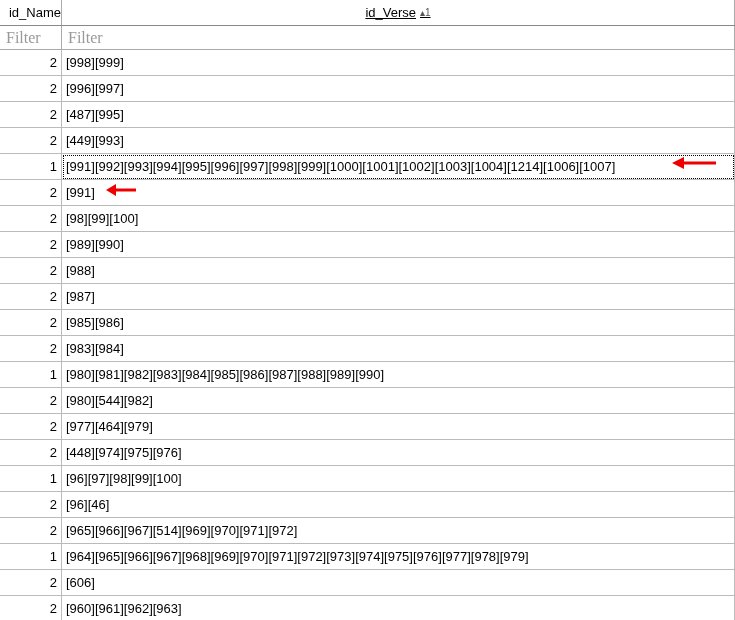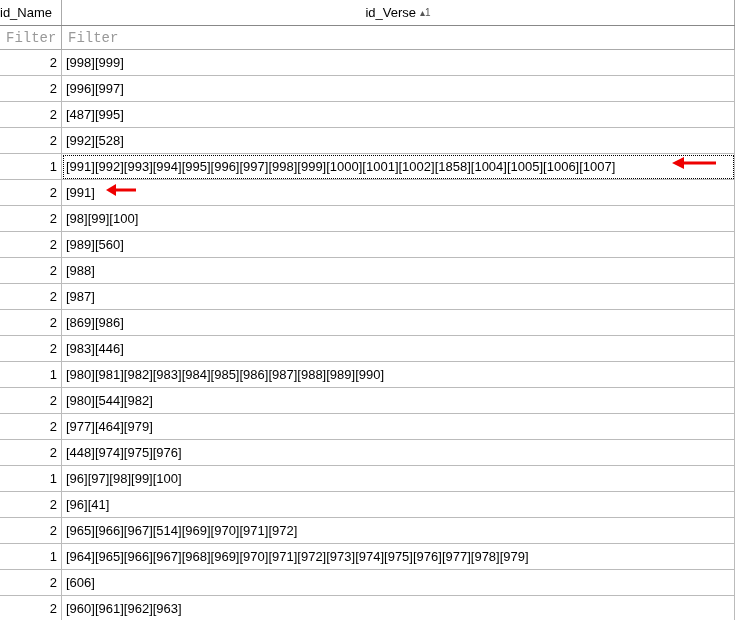--- a/index.html
+++ b/index.html
@@ -14,55 +14,55 @@
     width: 735px;
   }
   .header-row {
     display: flex;
     border-bottom: 1px solid #888;
     height: 26px;
   }
   .header-cell {
     display: flex;
     align-items: center;
-    justify-content: flex-start;
+    justify-content: flex-end;
     border-right: 1px solid #aaa;
     font-size: 13px;
     color: #000;
     background: #fff;
     position: relative;
     user-select: none;
   }
   .col-name { width: 62px; flex-shrink: 0; }
   .col-verse { flex: 1; }
-  .header-cell.col-verse { justify-content: center; }
+  .header-cell.col-verse { justify-content: center; text-decoration: underline; }
   .sort-ind {
     font-size: 10px;
     color: #555;
     margin-left: 4px;
   }
   .filter-row {
     display: flex;
     border-bottom: 1px solid #aaa;
     height: 24px;
   }
   .filter-cell {
     border-right: 1px solid #aaa;
     padding: 0 4px;
     display: flex;
     align-items: center;
   }
   .filter-input {
     width: 100%;
     border: none;
     outline: none;
-    font-size: 14px;
+    font-size: 16px;
     color: #3b82f6;
     background: transparent;
-    font-family: Liberation Mono, monospace;
+    font-family: Liberation Serif, serif;
   }
   .filter-input::placeholder { color: #999; }
   .data-row {
     display: flex;
     height: 26px;
     position: relative;
   }
   .data-cell {
     border-right: 1px solid #bbb;
     border-bottom: 1px solid #bbb;
@@ -124,53 +124,53 @@
       <div class="data-row">
         <div class="data-cell col-name">2</div>
         <div class="data-cell col-verse">[996][997]</div>
       </div>
       <div class="data-row">
         <div class="data-cell col-name">2</div>
         <div class="data-cell col-verse">[487][995]</div>
       </div>
       <div class="data-row">
         <div class="data-cell col-name">2</div>
-        <div class="data-cell col-verse">[992][528]</div>
+        <div class="data-cell col-verse">[449][993]</div>
       </div>
       <div class="data-row selected">
         <div class="data-cell col-name">1</div>
-        <div class="data-cell col-verse">[991][992][993][994][995][996][997][998][999][1000][1001][1002][1858][1004][1005][1006][1007]</div>
+        <div class="data-cell col-verse">[991][992][993][994][995][996][997][998][999][1000][1001][1002][1003][1004][1214][1006][1007]</div>
       </div>
       <div class="data-row">
         <div class="data-cell col-name">2</div>
         <div class="data-cell col-verse">[991]</div>
       </div>
       <div class="data-row">
         <div class="data-cell col-name">2</div>
         <div class="data-cell col-verse">[98][99][100]</div>
       </div>
       <div class="data-row">
         <div class="data-cell col-name">2</div>
-        <div class="data-cell col-verse">[989][560]</div>
+        <div class="data-cell col-verse">[989][990]</div>
       </div>
       <div class="data-row">
         <div class="data-cell col-name">2</div>
         <div class="data-cell col-verse">[988]</div>
       </div>
       <div class="data-row">
         <div class="data-cell col-name">2</div>
         <div class="data-cell col-verse">[987]</div>
       </div>
       <div class="data-row">
         <div class="data-cell col-name">2</div>
-        <div class="data-cell col-verse">[869][986]</div>
-      </div>
-      <div class="data-row">
-        <div class="data-cell col-name">2</div>
-        <div class="data-cell col-verse">[983][446]</div>
+        <div class="data-cell col-verse">[985][986]</div>
+      </div>
+      <div class="data-row">
+        <div class="data-cell col-name">2</div>
+        <div class="data-cell col-verse">[983][984]</div>
       </div>
       <div class="data-row">
         <div class="data-cell col-name">1</div>
         <div class="data-cell col-verse">[980][981][982][983][984][985][986][987][988][989][990]</div>
       </div>
       <div class="data-row">
         <div class="data-cell col-name">2</div>
         <div class="data-cell col-verse">[980][544][982]</div>
       </div>
       <div class="data-row">
@@ -180,21 +180,21 @@
       <div class="data-row">
         <div class="data-cell col-name">2</div>
         <div class="data-cell col-verse">[448][974][975][976]</div>
       </div>
       <div class="data-row">
         <div class="data-cell col-name">1</div>
         <div class="data-cell col-verse">[96][97][98][99][100]</div>
       </div>
       <div class="data-row">
         <div class="data-cell col-name">2</div>
-        <div class="data-cell col-verse">[96][41]</div>
+        <div class="data-cell col-verse">[96][46]</div>
       </div>
       <div class="data-row">
         <div class="data-cell col-name">2</div>
         <div class="data-cell col-verse">[965][966][967][514][969][970][971][972]</div>
       </div>
       <div class="data-row">
         <div class="data-cell col-name">1</div>
         <div class="data-cell col-verse">[964][965][966][967][968][969][970][971][972][973][974][975][976][977][978][979]</div>
       </div>
       <div class="data-row">

